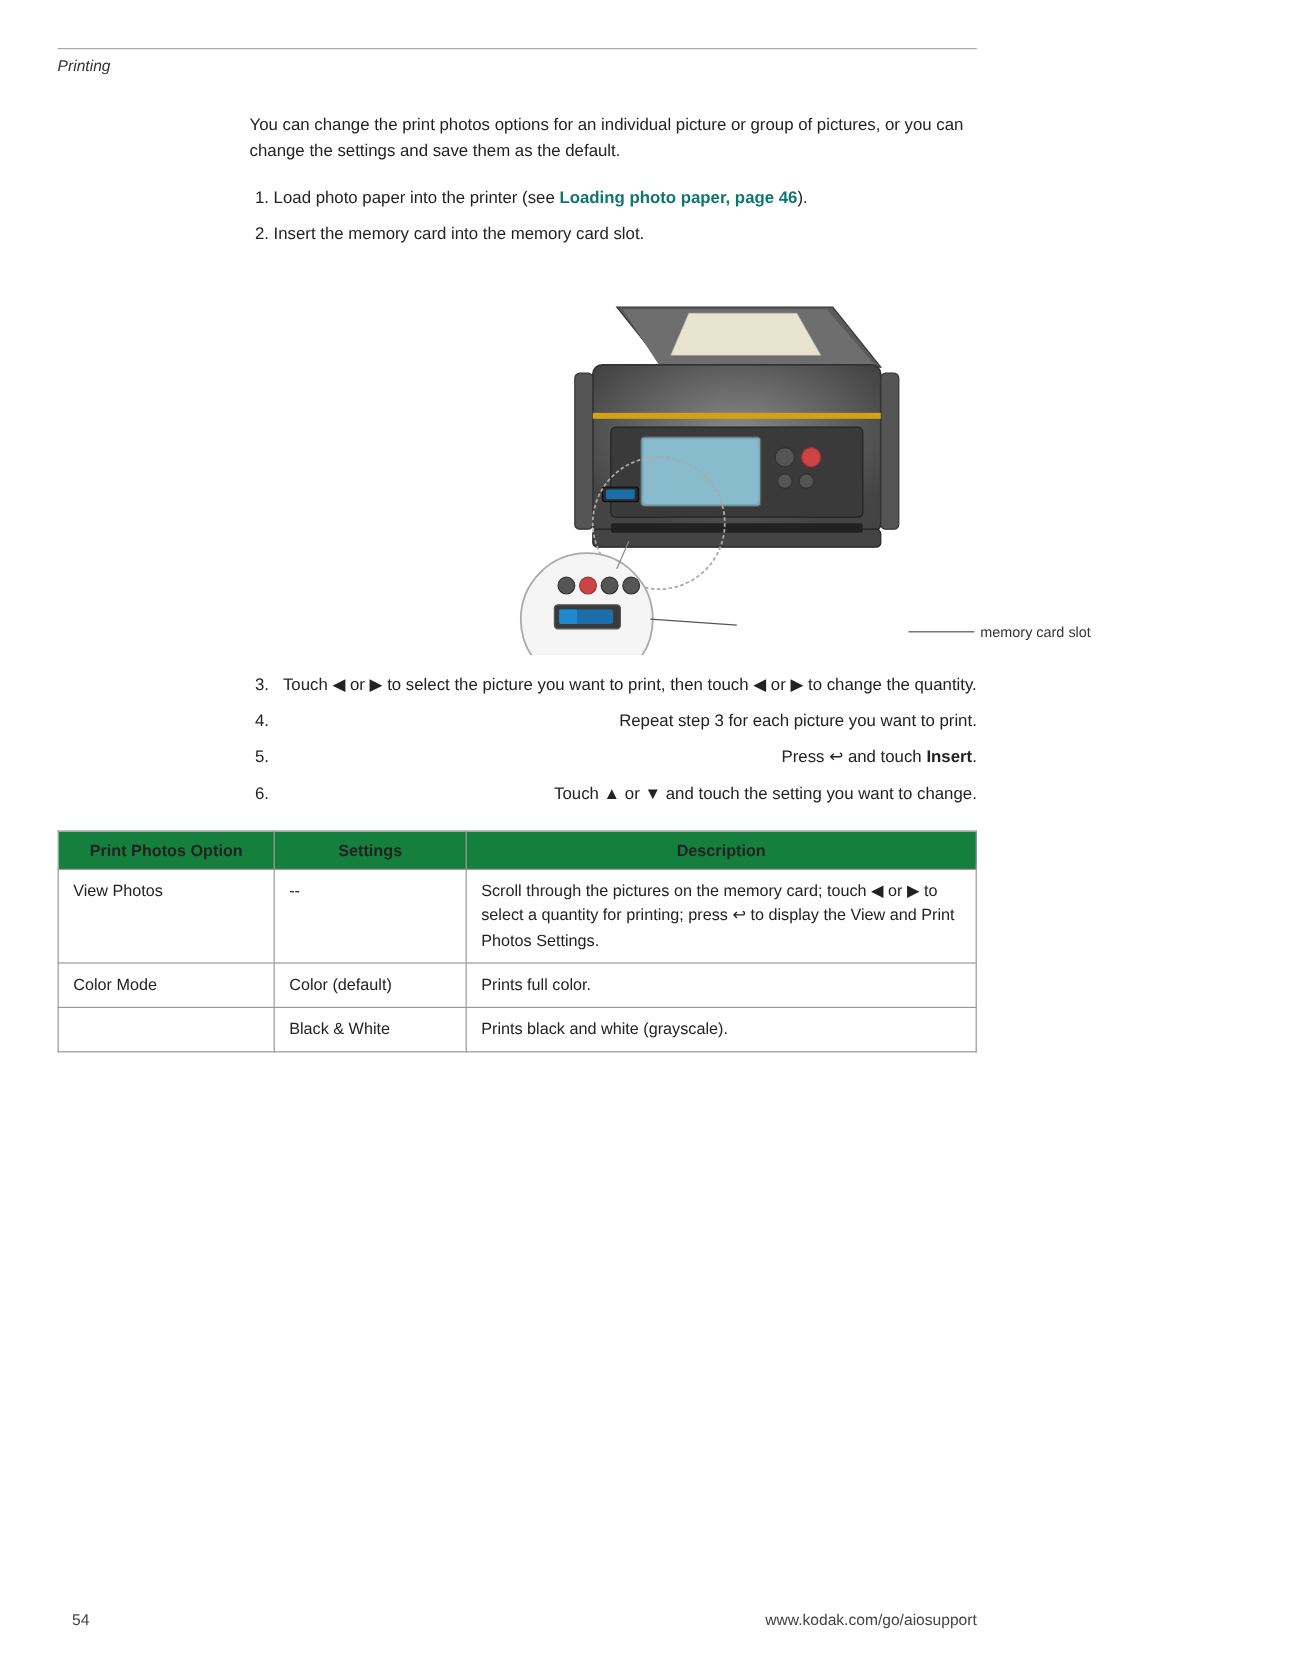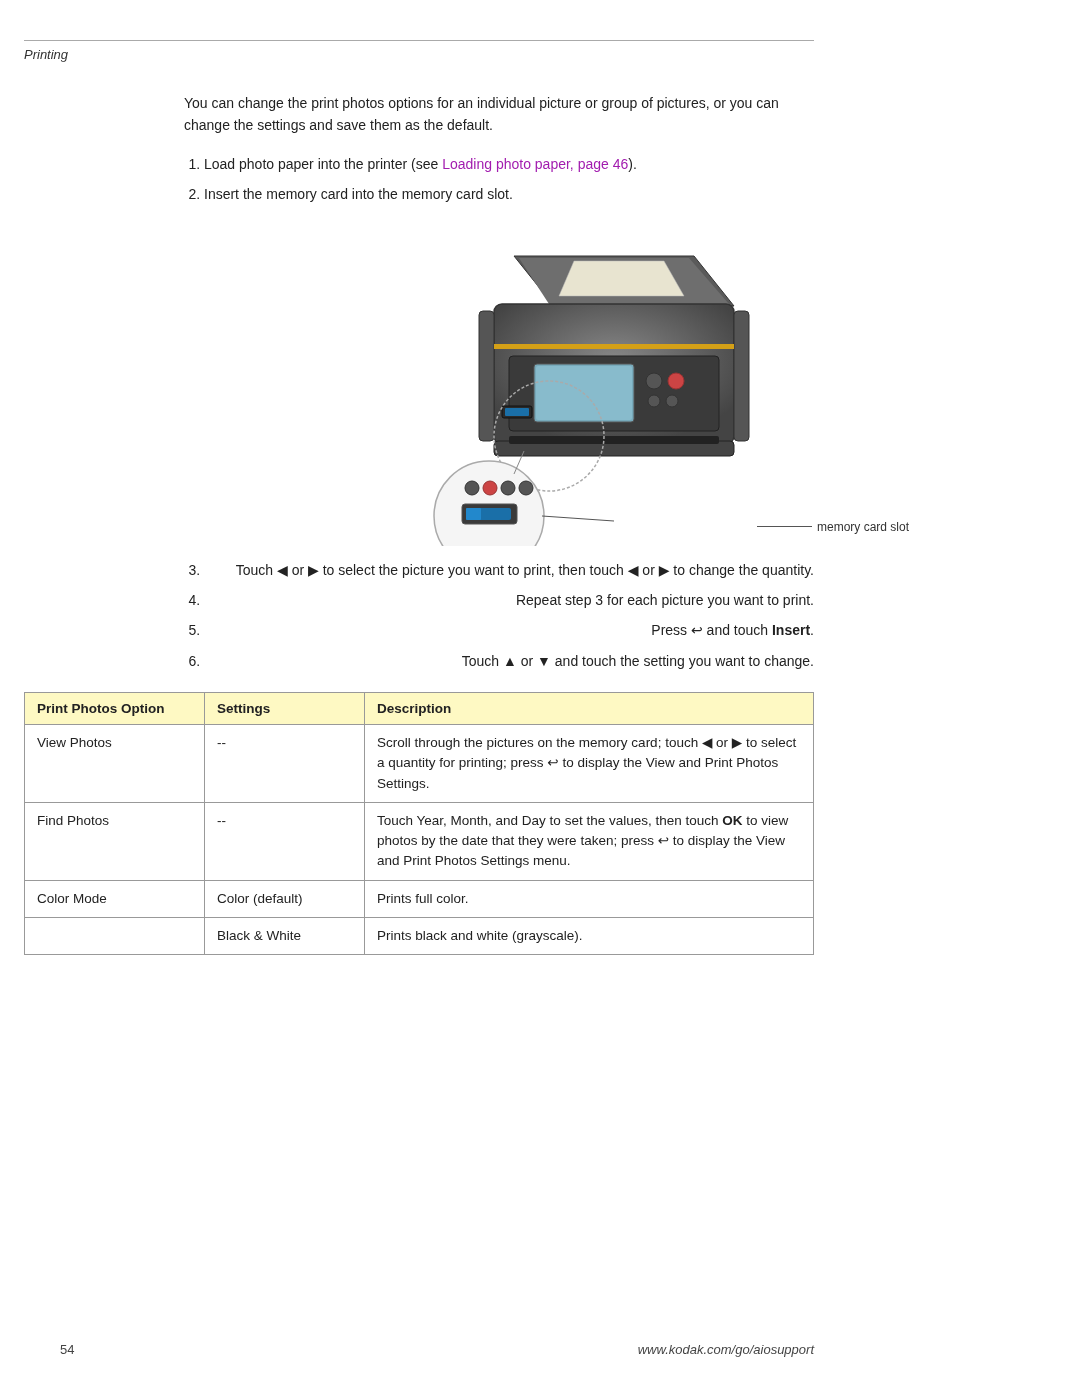--- a/index.html
+++ b/index.html
@@ -9,21 +9,21 @@
       font-size: 14px;
       color: #222;
       width: 1080px;
       min-height: 1397px;
       position: relative;
     }
 
     .page {
       width: 874px;
       min-height: 1397px;
-      padding: 40px 60px 60px 24px;
+      padding: 40px 60px 60px 48px;
       position: relative;
     }
 
     .top-rule {
       border-top: 1px solid #aaa;
       margin-bottom: 6px;
     }
 
     .page-header {
       font-style: italic;
@@ -53,22 +53,23 @@
       margin-left: 20px;
       margin-bottom: 20px;
     }
 
     .steps-list li {
       margin-bottom: 8px;
       line-height: 1.6;
     }
 
     .link-text {
-      color: #a21caf;
+      color: #0f766e;
       text-decoration: none;
+      font-weight: bold;
     }
 
     .printer-image-container {
       display: flex;
       justify-content: flex-end;
       align-items: center;
       margin: 20px 0 10px 0;
       position: relative;
       text-decoration: underline;
     }
@@ -91,24 +92,24 @@
 
     
     .options-table {
       width: 100%;
       border-collapse: collapse;
       margin-top: 10px;
       font-size: 13.5px;
     }
 
     .options-table th {
-      background: #fef9c3;
+      background: #15803d;
       border: 1px solid #999;
       padding: 8px 12px;
-      text-align: left;
+      text-align: center;
       font-weight: bold;
     }
 
     .options-table td {
       border: 1px solid #999;
       padding: 8px 12px;
       vertical-align: top;
       line-height: 1.5;
     }
 
@@ -121,21 +122,20 @@
       bottom: 40px;
       left: 60px;
       right: 60px;
       display: flex;
       justify-content: space-between;
       font-size: 13px;
       color: #444;
     }
 
     .footer-url {
-      font-style: italic;
       color: #444;
     }
 
     
   </style>
 </head>
 <body>
 
 <div class="page">
 
@@ -256,27 +256,20 @@
     <tbody>
 
       <tr>
         <td>View Photos</td>
         <td>--</td>
         <td>
           <span>Scroll through the pictures on the memory card; touch ◀ or ▶ to select a quantity for printing; press ↩ to display the View and Print Photos Settings.</span>
         </td>
       </tr>
 
-      <tr>
-        <td>Find Photos</td>
-        <td>--</td>
-        <td>
-          <span>Touch Year, Month, and Day to set the values, then touch <strong>OK</strong> to view photos by the date that they were taken; press ↩ to display the View and Print Photos Settings menu.</span>
-        </td>
-      </tr>
 
 
       <tr>
         <td>Color Mode</td>
         <td>Color (default)</td>
         <td>Prints full color.</td>
       </tr>
 
       <tr>
         <td></td>

